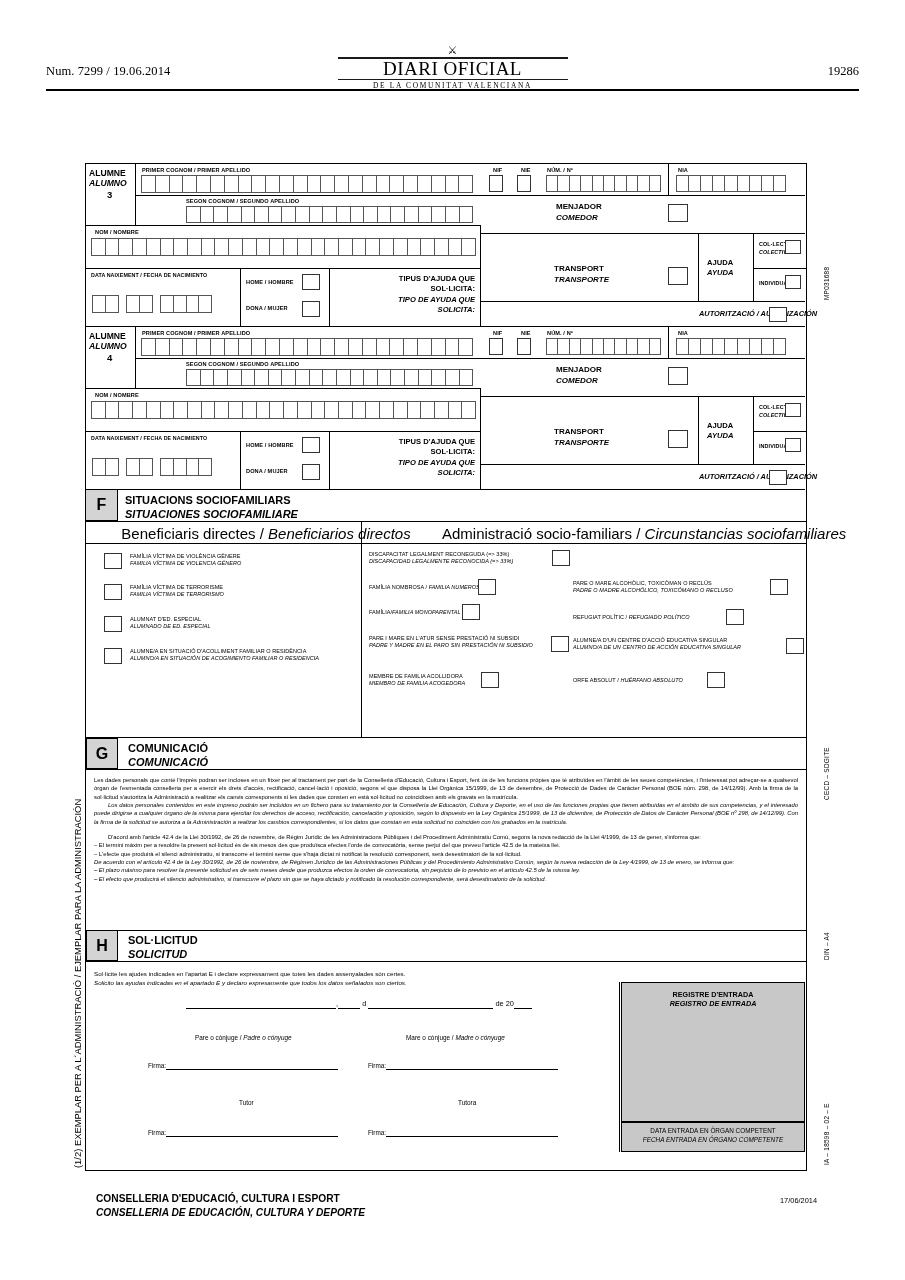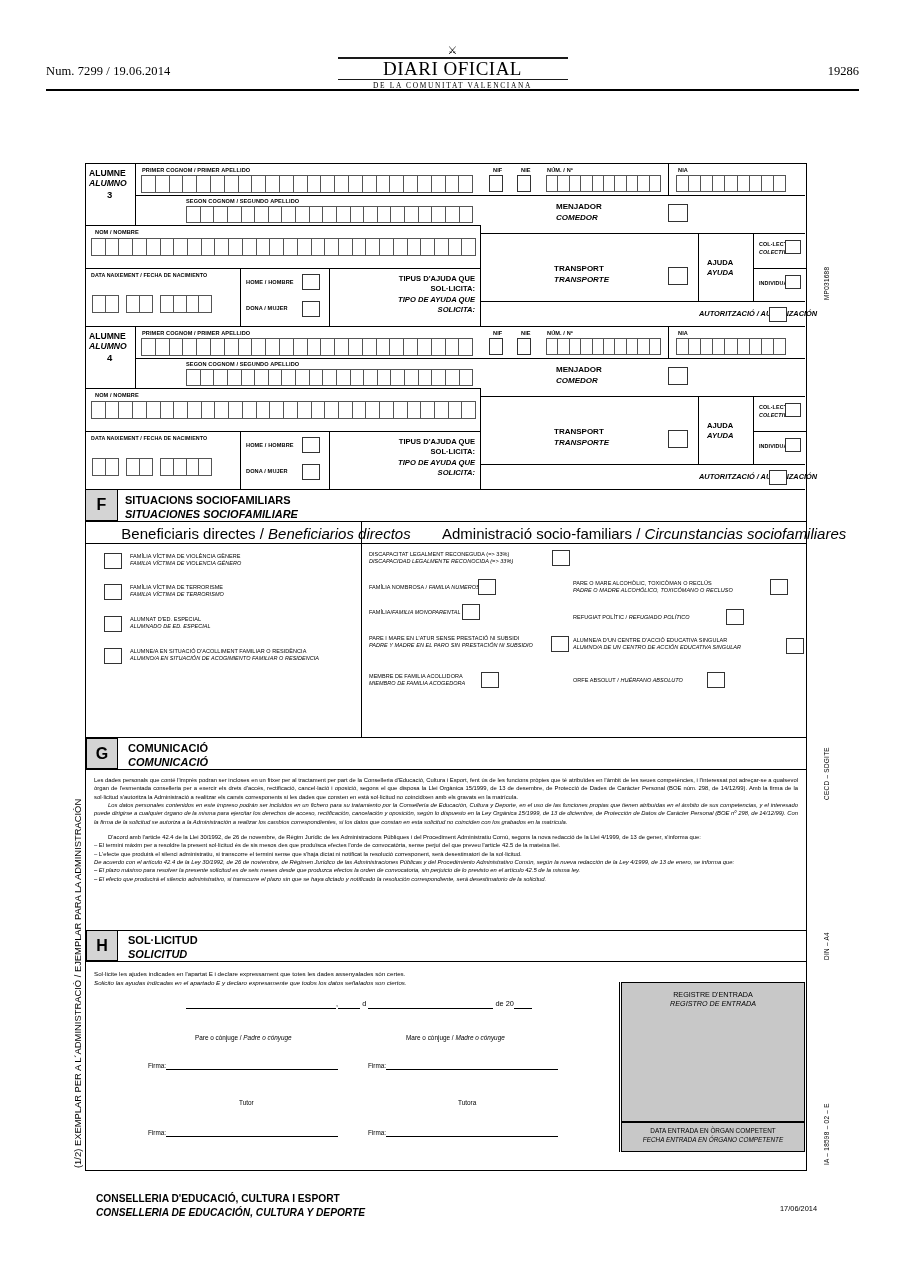--- a/index.html
+++ b/index.html
@@ -62,21 +62,21 @@
   .regbox{position:absolute;background:#c8c8c8;border:1.3px solid #000;box-sizing:border-box;}
   .regtxt{position:absolute;width:100%;text-align:center;font-size:7.2px;line-height:9.4px;}
   .regtxt i{font-style:italic;}
 
   
   .vert{position:absolute;transform-origin:0 0;white-space:nowrap;font-size:9.4px;}
   .vert.small{font-size:6.4px;letter-spacing:.3px;}
 
   
   .foot{position:absolute;left:96px;top:1192px;font-size:10.2px;font-weight:bold;line-height:13.5px;}
-  .footdate{position:absolute;right:88px;top:1196px;font-size:7.4px;margin-top:8px;}
+  .footdate{position:absolute;right:88px;top:1196px;font-size:7.4px;}
 </style>
 </head>
 <body>
 
 <div class="page">
 
   <div class="pg-head">
     <div class="pg-num">Num. 7299 / 19.06.2014</div>
     <div class="pg-folio">19286</div>
     <div class="masthead">
@@ -638,21 +638,21 @@
       <span>Tutora</span>
     </div>
 
     <div class="firma" style="left:62px;top:965px;">
       <span>Firma:</span><span class="uline" style="width:172px;">&nbsp;</span>
     </div>
     <div class="firma" style="left:282px;top:965px;">
       <span>Firma:</span><span class="uline" style="width:172px;">&nbsp;</span>
     </div>
 
-    <div class="regbox" style="left:535px;top:818px;width:184px;height:140px;">
+    <div class="regbox" style="left:535px;top:818px;width:184px;height:140px;font-weight:bold;">
       <div class="regtxt" style="top:7px;">
         <div>REGISTRE D'ENTRADA</div>
         <div><i>REGISTRO DE ENTRADA</i></div>
       </div>
     </div>
     <div class="regbox" style="left:535px;top:958px;width:184px;height:30px;">
       <div class="regtxt" style="top:4px;font-size:6.4px;line-height:8.6px;">
         <div>DATA ENTRADA EN ÒRGAN COMPETENT</div>
         <div><i>FECHA ENTRADA EN ÓRGANO COMPETENTE</i></div>
       </div>

